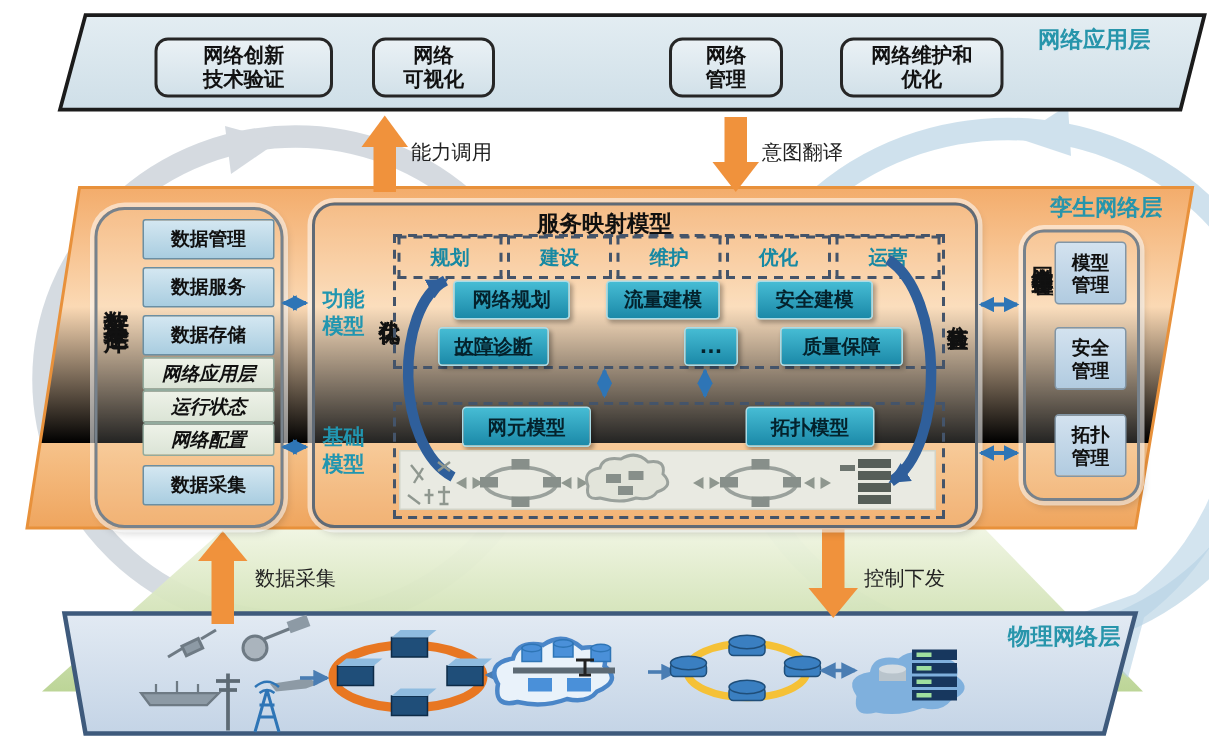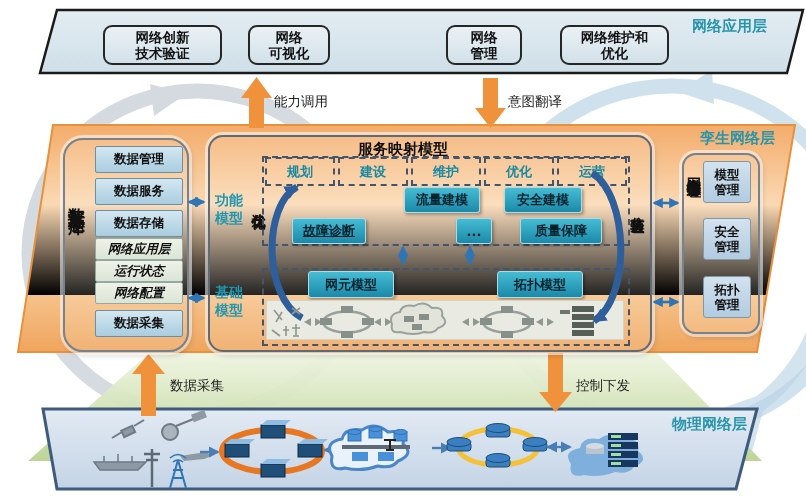--- a/index.html
+++ b/index.html
@@ -137,20 +137,21 @@
   <div class="abs v-title" style="left:250px;top:202px;font-size:14px;letter-spacing:1px;">迭代优化</div>
   <div class="abs v-title" style="left:629px;top:206px;font-size:14px;letter-spacing:1px;">仿真验证</div>
 
   <div class="abs dashed-box" style="left:262px;top:156px;width:364px;height:86px;"></div>
   <div class="abs tab-cell" style="left:265px;top:157px;width:66px;height:25px;">规划</div>
   <div class="abs tab-cell" style="left:338px;top:157px;width:66px;height:25px;">建设</div>
   <div class="abs tab-cell" style="left:411px;top:157px;width:66px;height:25px;">维护</div>
   <div class="abs tab-cell" style="left:484px;top:157px;width:66px;height:25px;">优化</div>
   <div class="abs tab-cell" style="left:557px;top:157px;width:66px;height:25px;">运营</div>
 
+  <div class="abs teal-box" style="left:302px;top:187px;width:76px;height:24px;">网络规划</div>
   <div class="abs teal-box" style="left:404px;top:187px;width:74px;height:24px;">流量建模</div>
   <div class="abs teal-box" style="left:504px;top:187px;width:76px;height:24px;">安全建模</div>
   <div class="abs teal-box" style="left:292px;top:218px;width:72px;height:24px;text-decoration:underline;">故障诊断</div>
   <div class="abs teal-box" style="left:456px;top:218px;width:34px;height:24px;">...</div>
   <div class="abs teal-box" style="left:520px;top:218px;width:80px;height:24px;">质量保障</div>
 
   <div class="abs dashed-box" style="left:262px;top:268px;width:364px;height:74px;"></div>
   <div class="abs teal-box" style="left:308px;top:271px;width:84px;height:25px;">网元模型</div>
   <div class="abs teal-box" style="left:497px;top:271px;width:84px;height:25px;">拓扑模型</div>
   <div class="abs gray-strip" style="left:266px;top:300px;width:356px;height:38px;"></div>

